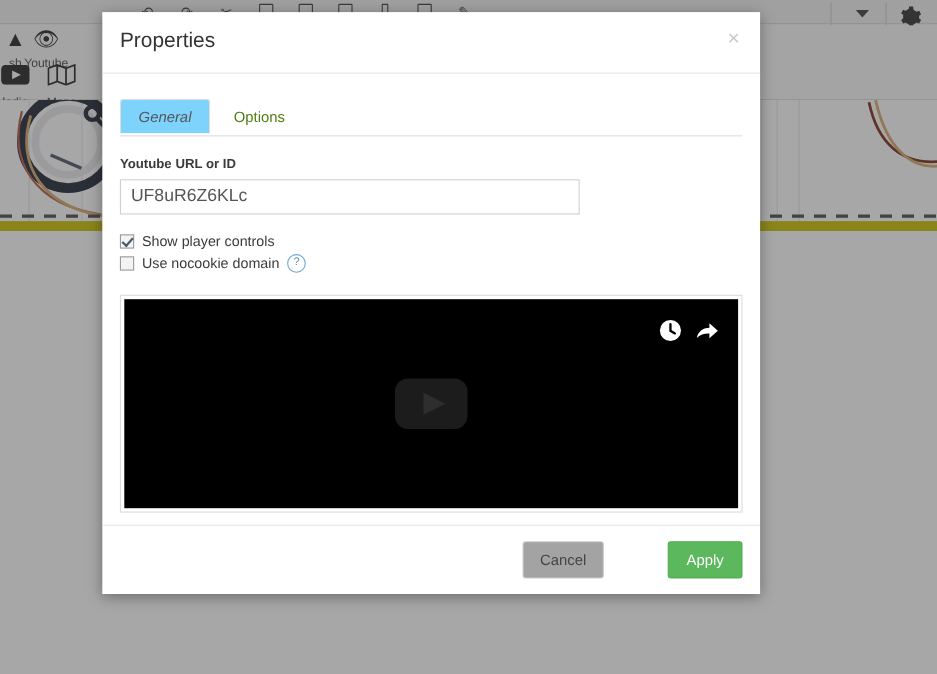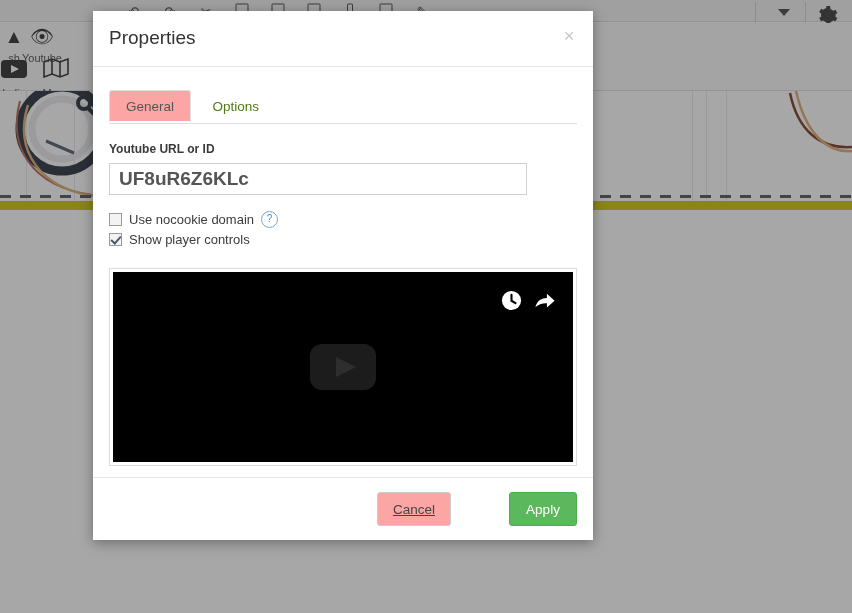--- a/index.html
+++ b/index.html
@@ -135,21 +135,21 @@
   #scrim {
     position: absolute;
     inset: 0;
     background: rgba(60,60,60,0.45);
   }
 
   
   #modal {
     position: absolute;
     left: 93px; top: 11px;
-    width: 500px;
+    width: 598px;
     height: 529px;
     background: #ffffff;
     box-shadow: 0 3px 12px rgba(0,0,0,0.35);
     box-sizing: border-box;
   }
   .modal-head {
     position: relative;
     height: 56px;
     border-bottom: 1px solid #e5e5e5;
     box-sizing: border-box;
@@ -193,24 +193,25 @@
     line-height: 31px;
     padding: 0 16px;
     font-size: 13.5px;
     box-sizing: border-box;
     cursor: pointer;
     position: relative;
     top: 0px;
   }
   .tab.active {
     color: #555555;
-    background: #fca5a5;
+    background: #7dd3fc;
     border: 1px solid #dddddd;
     border-bottom: 1px solid #ffffff;
     border-radius: 3px 3px 0 0;
+    font-style: italic;
   }
   .tab.inactive {
     color: #4d7c0f;
     border: 1px solid transparent;
   }
 
   
   .fields {
     margin-top: 18px;
     display: flex;
@@ -225,26 +226,25 @@
     margin-bottom: 7px;
     display: block;
   }
   .finput {
     width: 100%;
     height: 32px;
     box-sizing: border-box;
     border: 1px solid #d0d0d0;
     background: #fff;
     padding: 0 9px;
-    font-size: 19px;
+    font-size: 16px;
     color: #555;
     font-family: "Liberation Sans", sans-serif;
     outline: none;
     border-radius: 0;
-    font-weight: bold;
   }
   .finput::placeholder { color: #b2b2b2; }
 
   
   .checks { margin-top: 14px; }
   .checkrow {
     display: flex;
     align-items: center;
     height: 20px;
     font-size: 13px;
@@ -341,24 +341,23 @@
     height: 34px;
     min-width: 68px;
     padding: 0 15px;
     font-size: 13.5px;
     font-family: "Liberation Sans", sans-serif;
     border-radius: 3px;
     cursor: pointer;
     box-sizing: border-box;
   }
   .btn-cancel {
-    background: #fca5a5;
+    background: #a3a3a3;
     border: 1px solid #cccccc;
     color: #444444;
-    text-decoration: underline;
   }
   .btn-apply {
     background: #5cb85c;
     border: 1px solid #4cae4c;
     color: #ffffff;
     margin-left: 48px;
   }
 </style>
 </head>
 <body>
@@ -478,27 +477,27 @@
 
     <div class="fields">
       <div class="field-url">
         <label class="flabel">Youtube URL or ID</label>
         <input class="finput" type="text" value="UF8uR6Z6KLc" style="">
       </div>
     </div>
 
     <div class="checks">
       <div class="checkrow">
+        <span class="cbox checked"></span>
+        <span>Show player controls</span>
+      </div>
+      <div class="checkrow">
         <span class="cbox"></span>
         <span>Use nocookie domain</span>
         <span class="helpico">?</span>
-      </div>
-      <div class="checkrow">
-        <span class="cbox checked"></span>
-        <span>Show player controls</span>
       </div>
     </div>
 
     <div class="player-wrap">
       <div class="player">
         <div class="yt-play"></div>
         <div class="yt-clock">
           <svg viewBox="0 0 24 24" width="23" height="23">
             <circle cx="12" cy="12" r="10" fill="#fff"></circle>
             <path d="M12 6v6.3l4.2 2.4" stroke="#000" stroke-width="2.2" fill="none" stroke-linecap="round"></path>

